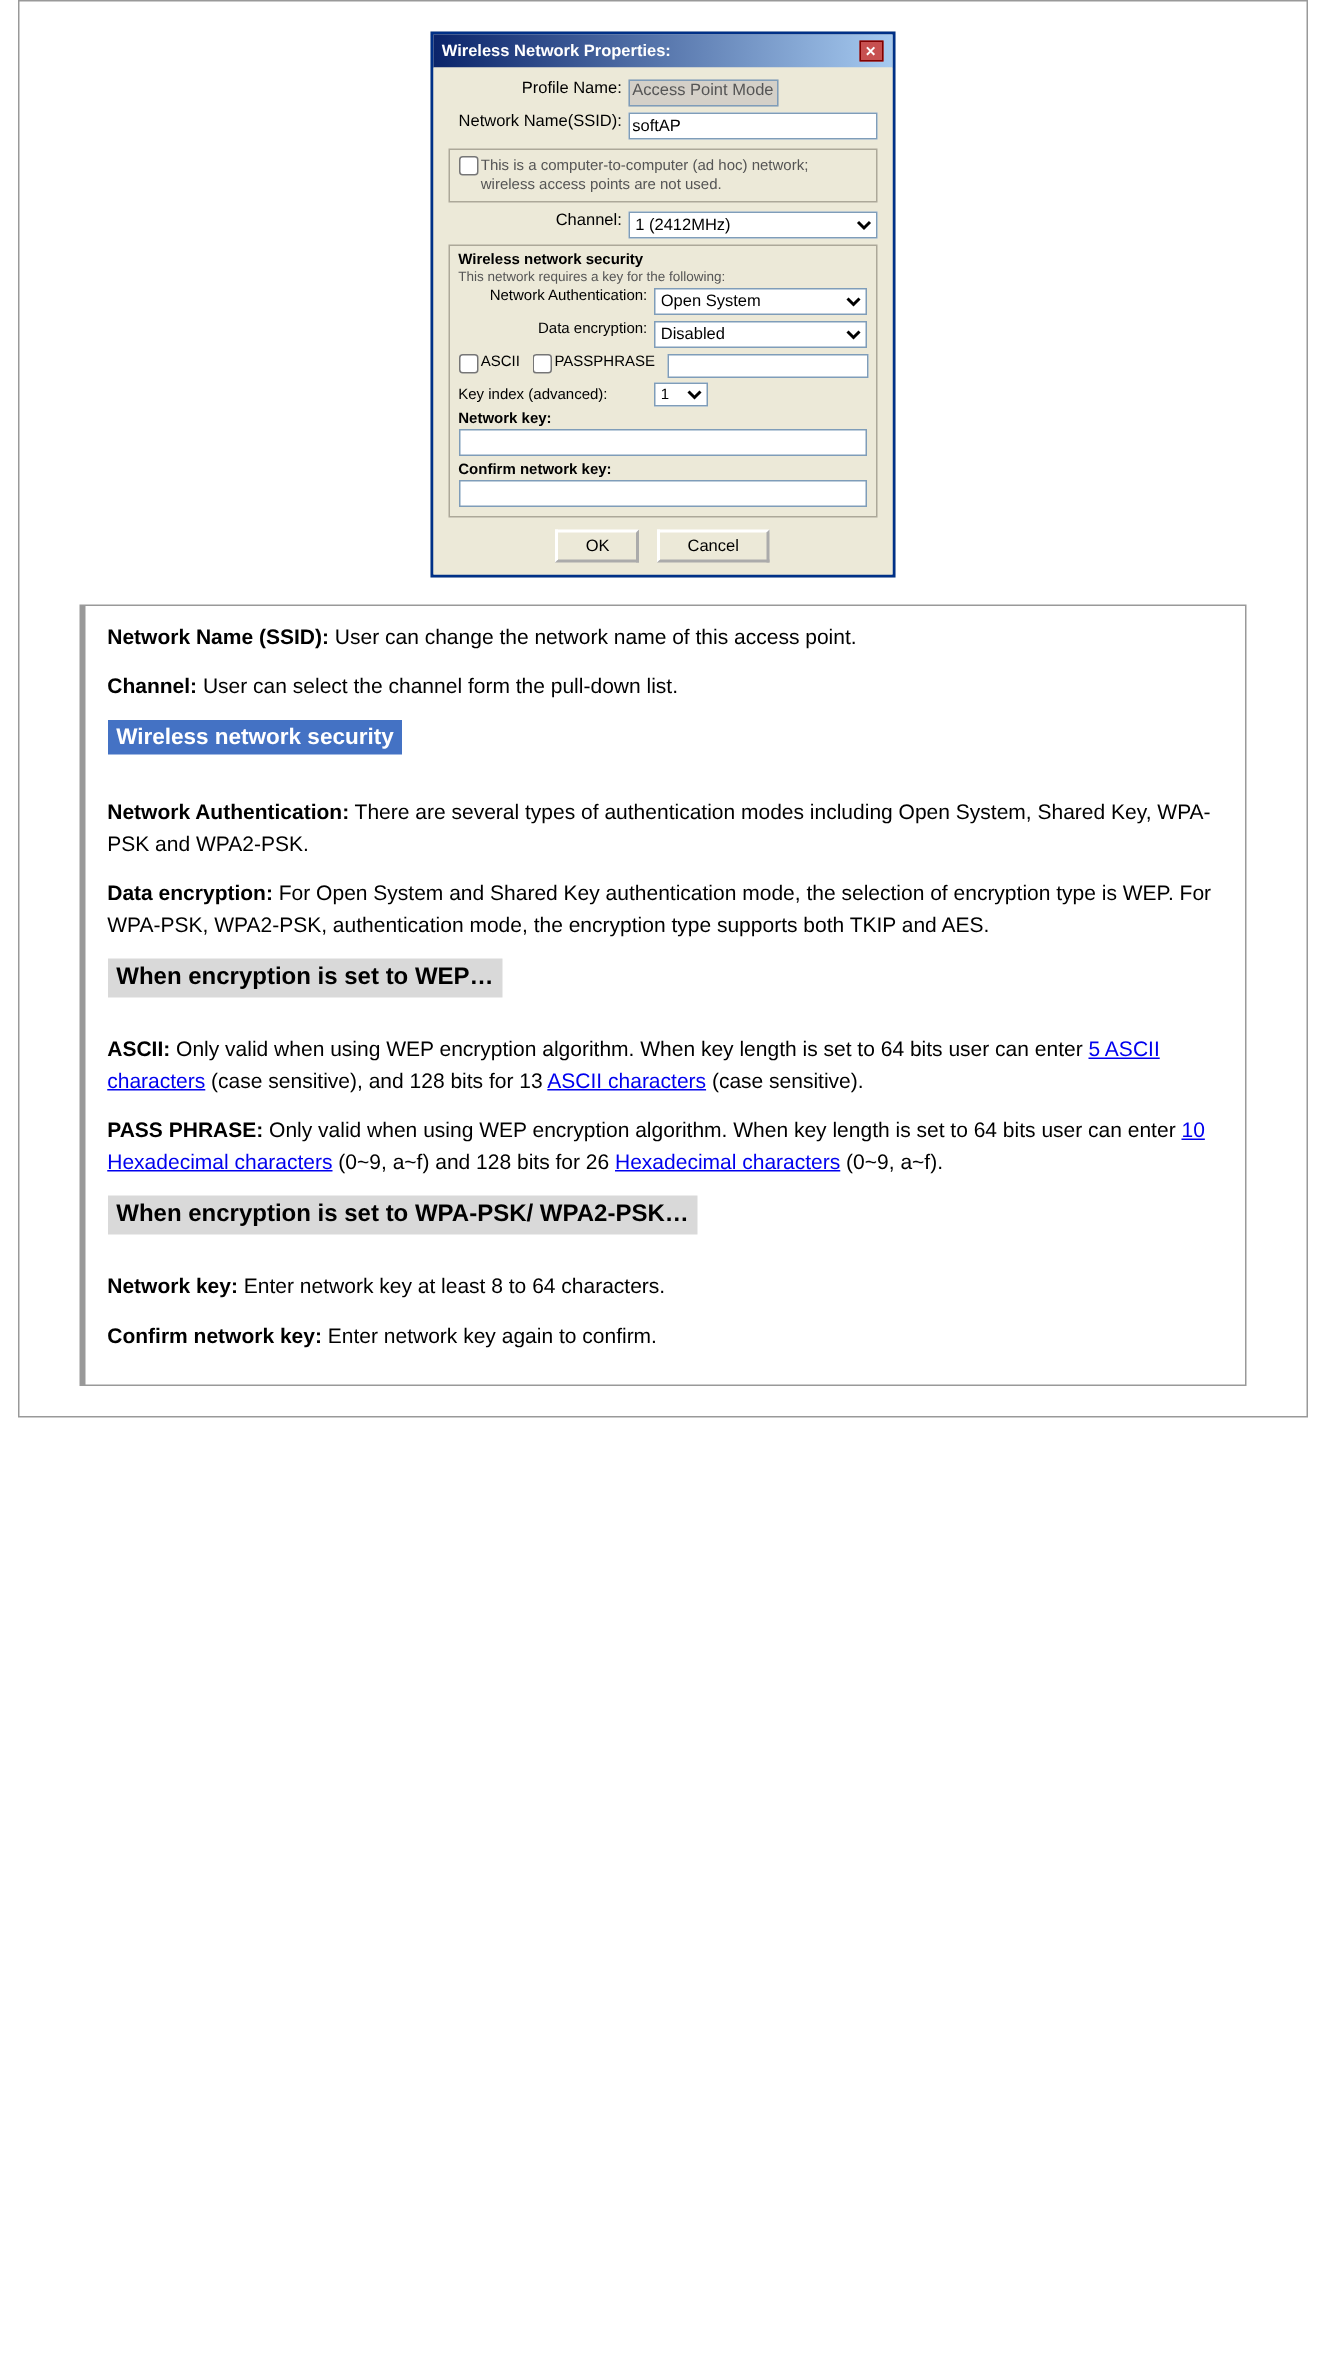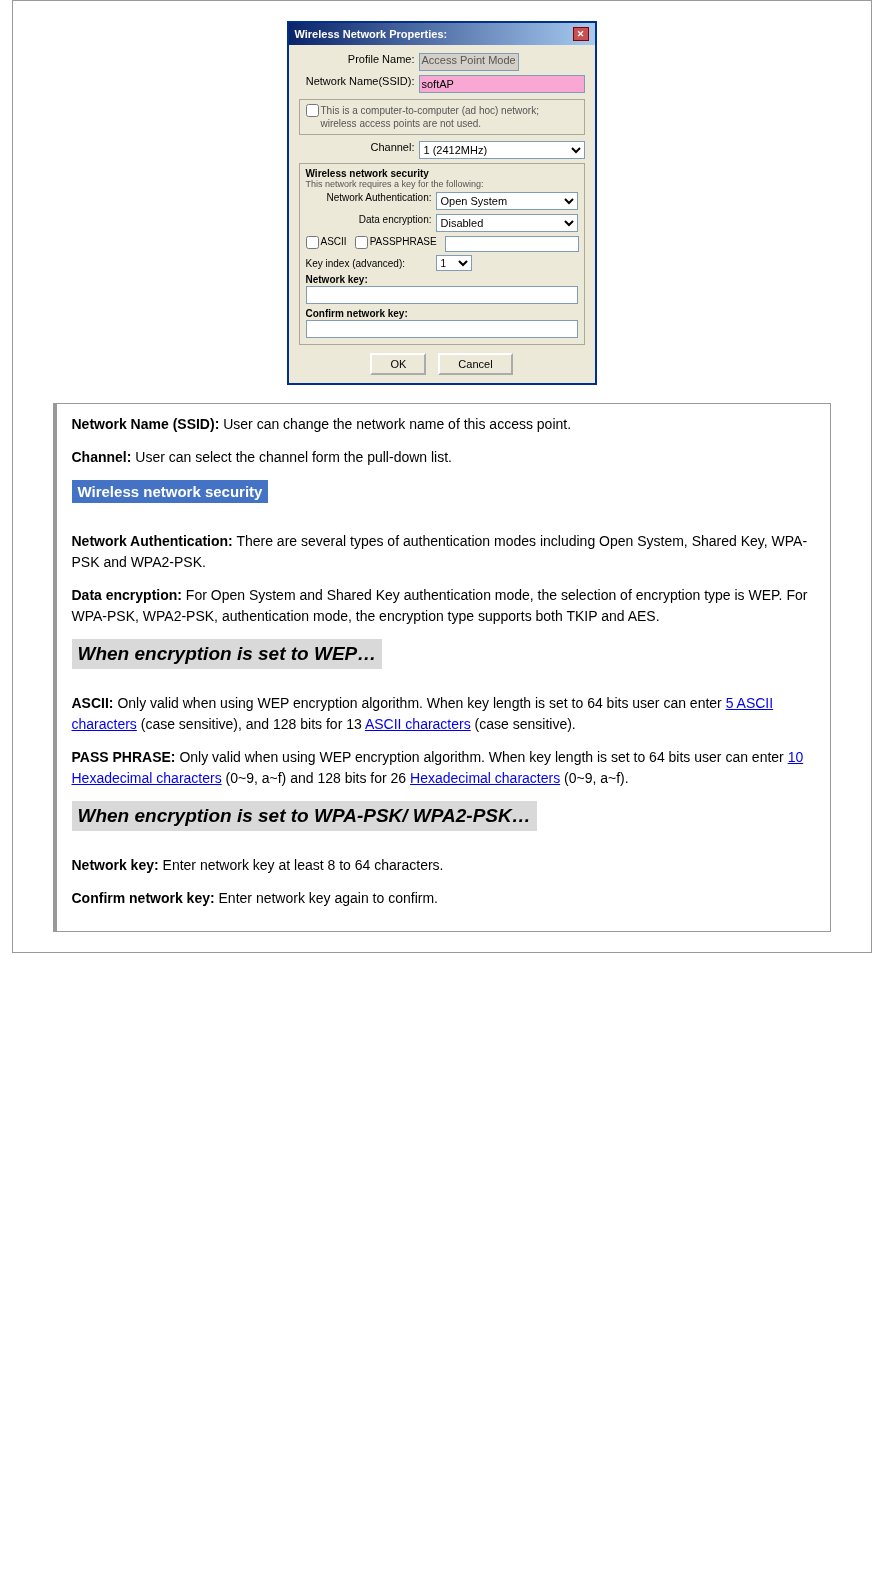--- a/index.html
+++ b/index.html
@@ -66,21 +66,21 @@
       margin-bottom: 4px;
     }
     .dialog-label {
       font-size: 11px;
       color: #000;
       min-width: 120px;
       text-align: right;
       padding-right: 4px;
     }
     .dialog-input {
-      background: #f9a8d4;
+      background: #ffffff;
       border: 1px solid #7F9DB9;
       height: 18px;
       font-size: 11px;
       padding: 0 2px;
       flex: 1;
     }
     .dialog-input-readonly {
       background: #D4D0C8;
       border: 1px solid #7F9DB9;
       height: 18px;
@@ -196,25 +196,24 @@
       color: white;
       font-weight: bold;
       font-size: 15px;
       padding: 3px 6px;
       margin-bottom: 14px;
       display: inline-block;
     }
     .section-gray {
       background-color: #D9D9D9;
       font-weight: bold;
-      font-size: 19px;
+      font-size: 16px;
       padding: 4px 6px;
       margin-bottom: 12px;
       display: inline-block;
-      font-style: italic;
     }
     .link-blue {
       color: #0000EE;
       text-decoration: underline;
     }
     .page-footer {
       margin-top: 30px;
       text-align: center;
       font-size: 13px;
       color: #000;

